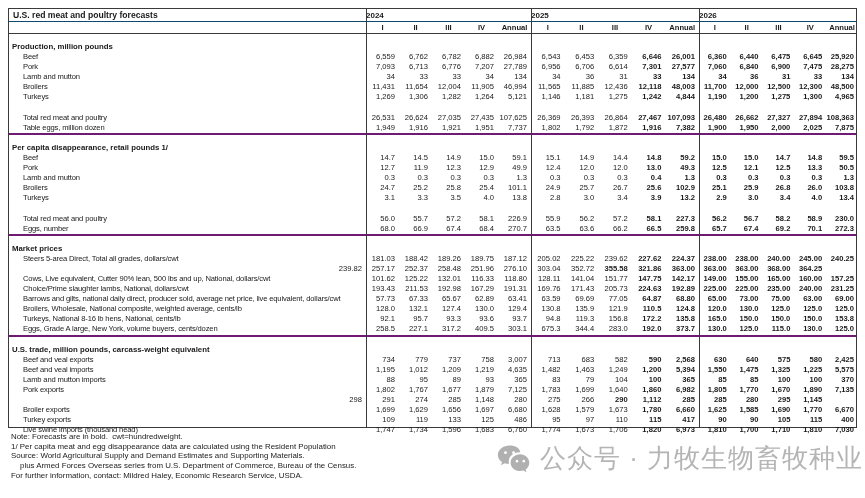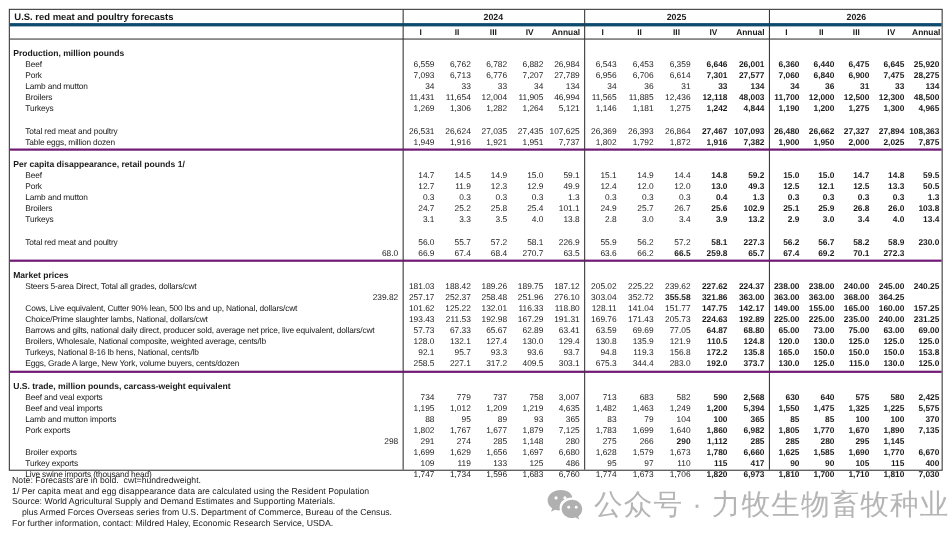--- a/index.html
+++ b/index.html
@@ -9,24 +9,24 @@
     -webkit-font-smoothing:antialiased;
   }
   .table-wrap{
     position:absolute;left:8px;top:8px;width:849px;height:420px;
     border:1px solid #3a3a3a;box-sizing:border-box;background:#fff;
   }
   .vline{position:absolute;top:0;bottom:0;width:1px;background:#3a3a3a;}
   .vline.v1{left:357px;} .vline.v2{left:522px;} .vline.v3{left:690px;}
   .title-row{
     display:grid;grid-template-columns:357px 165px 168px 159px;
-    height:12px;border-bottom:3px solid #0c4a6e;align-items:center;
+    height:12px;border-bottom:1px solid #0c4a6e;align-items:center;
   }
   .table-title{font-size:8.6px;font-weight:bold;padding-left:4px;white-space:nowrap;}
-  .year-label{font-size:8px;font-weight:bold;text-align:center;}
+  .year-label{font-size:8px;font-weight:bold;text-align:left;}
   .quarter-row{
     display:grid;
     grid-template-columns:357px repeat(5,33px) repeat(5,33.6px) repeat(5,31.8px);
     height:11px;border-bottom:1px solid #3a3a3a;align-items:center;
   }
   .qcell{font-size:7.6px;font-weight:bold;text-align:center;}
   .section{padding-top:8px;border-bottom:2px solid #701a75;}
   .section:last-child{border-bottom:none;}
   .sec-header{
     font-size:7.8px;font-weight:bold;line-height:10.1px;height:10.1px;
@@ -316,20 +316,21 @@
           <div class="cell num">57.2</div>
           <div class="cell num bold">58.1</div>
           <div class="cell num bold">227.3</div>
           <div class="cell num bold">56.2</div>
           <div class="cell num bold">56.7</div>
           <div class="cell num bold">58.2</div>
           <div class="cell num bold">58.9</div>
           <div class="cell num bold">230.0</div>
         </div>
         <div class="row">
+          <div class="cell label">Eggs, number</div>
           <div class="cell num">68.0</div>
           <div class="cell num">66.9</div>
           <div class="cell num">67.4</div>
           <div class="cell num">68.4</div>
           <div class="cell num">270.7</div>
           <div class="cell num">63.5</div>
           <div class="cell num">63.6</div>
           <div class="cell num">66.2</div>
           <div class="cell num bold">66.5</div>
           <div class="cell num bold">259.8</div>

